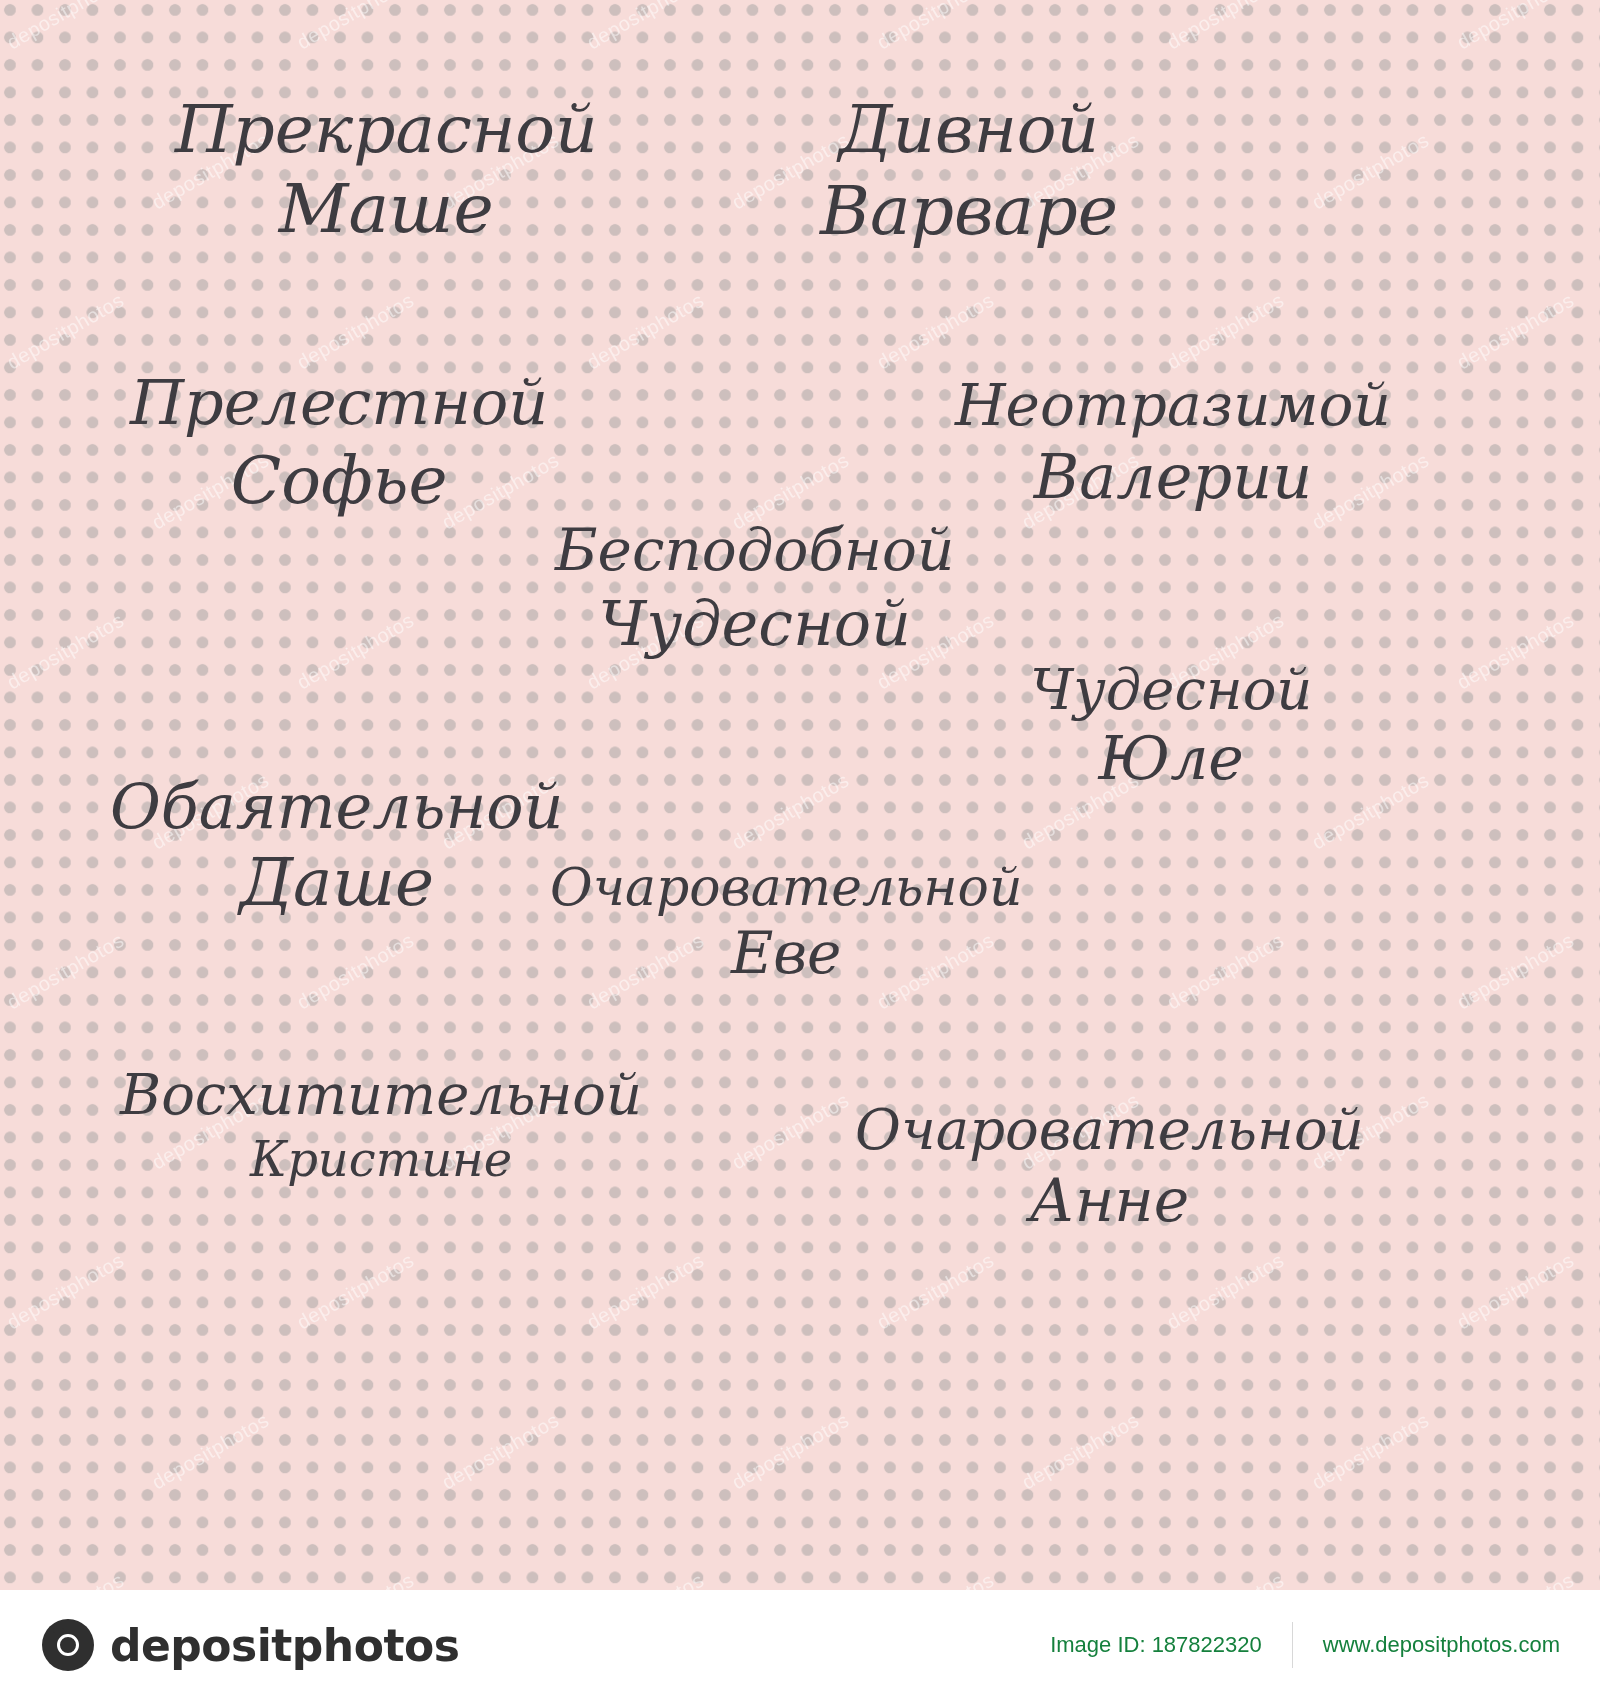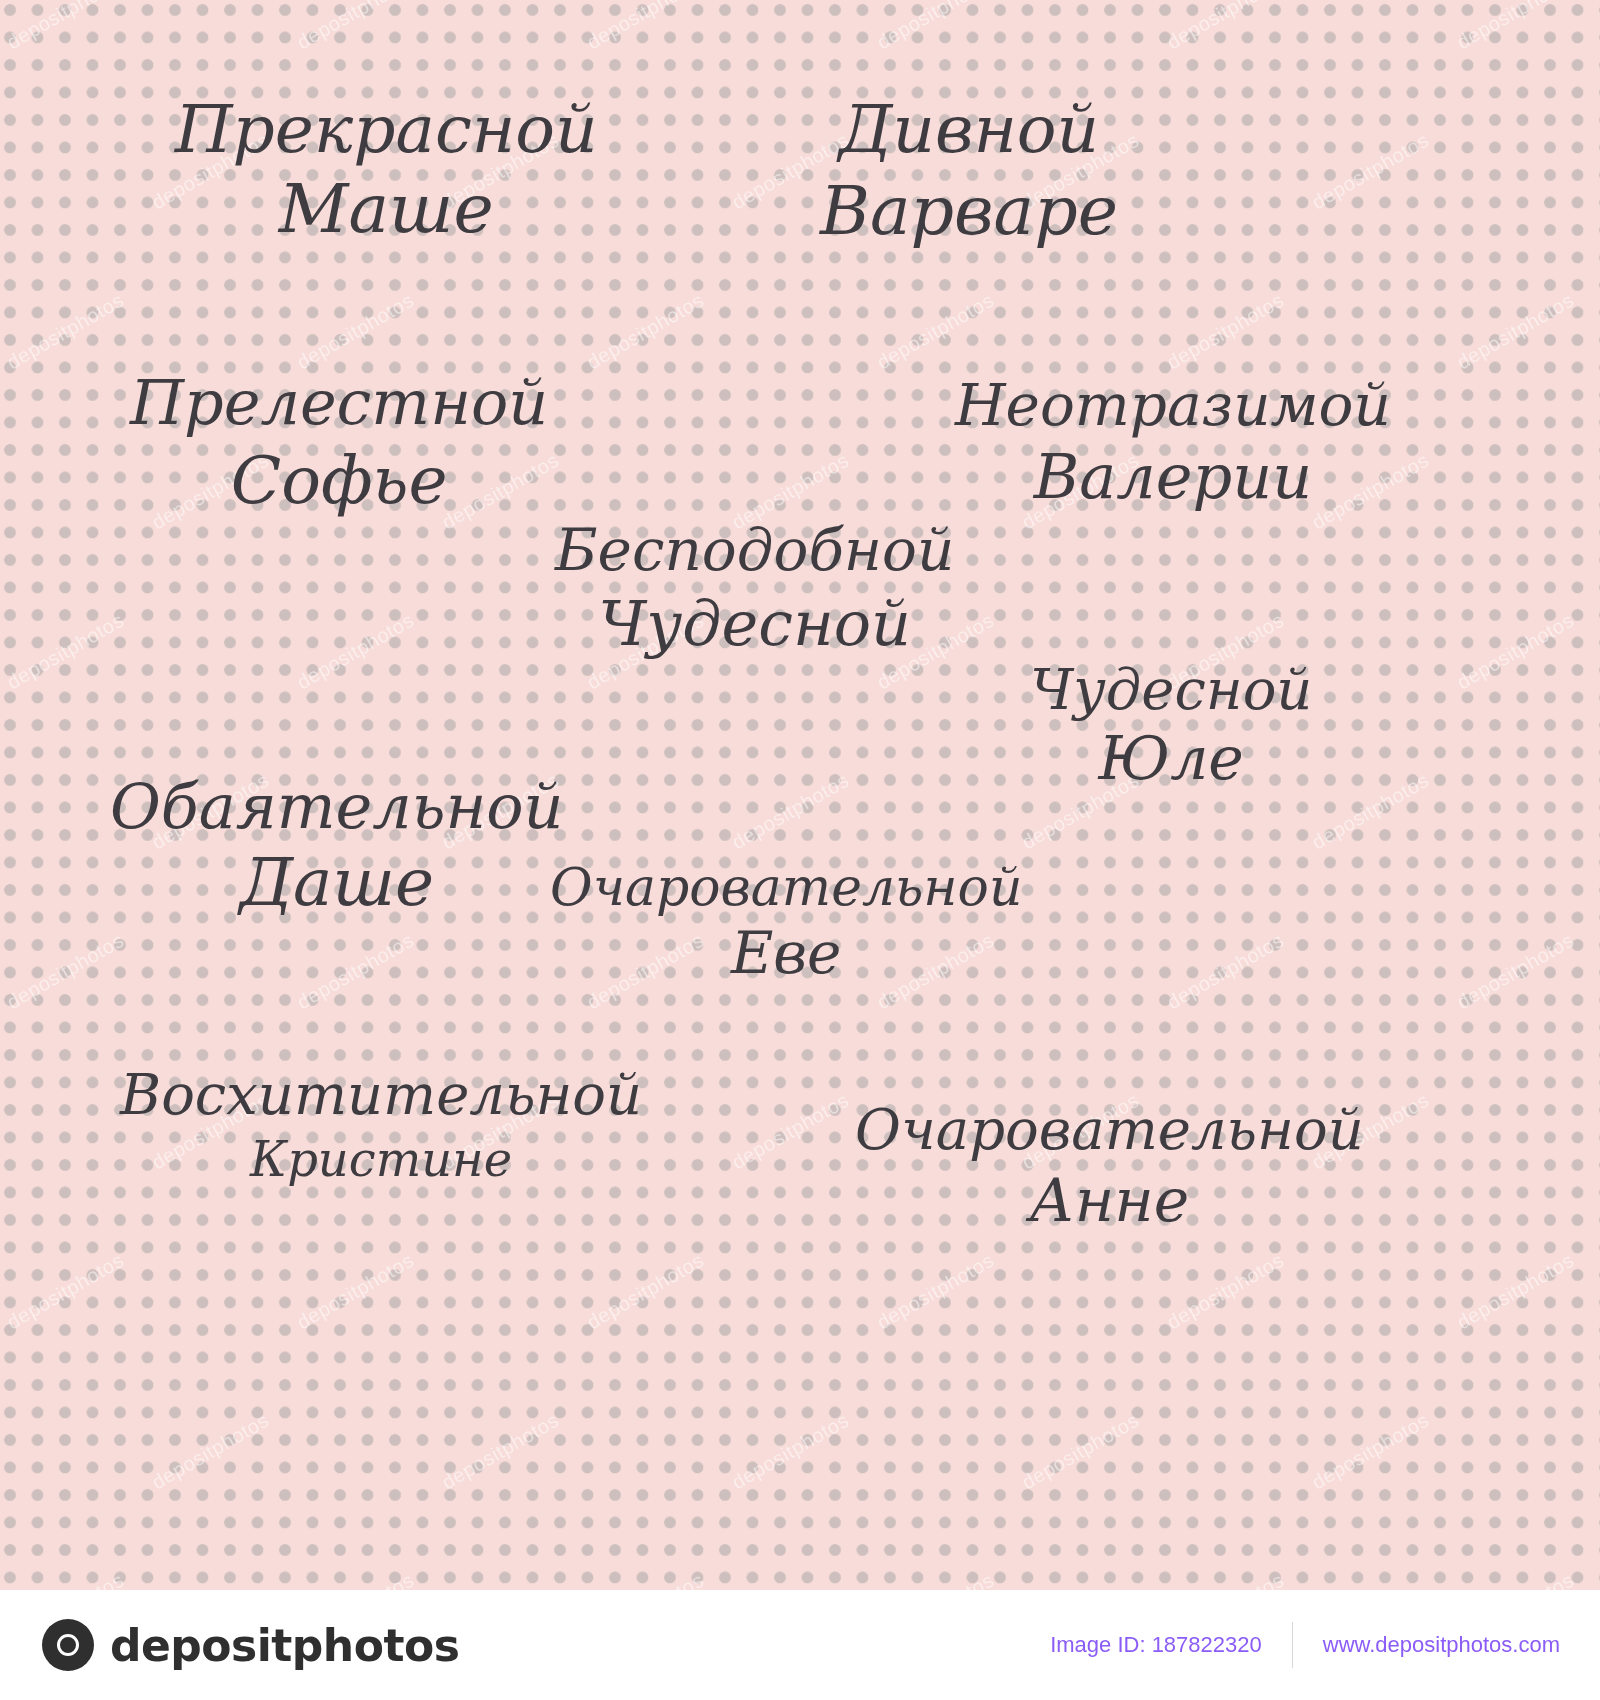--- a/index.html
+++ b/index.html
@@ -137,21 +137,21 @@
     color: #2f2f2f;
     letter-spacing: -0.5px;
   }
   #footer-right {
     margin-left: auto;
     display: flex;
     align-items: center;
     margin-right: 40px;
     font-family: "Liberation Sans", sans-serif;
     font-size: 22px;
-    color: #8b5cf6;
+    color: #15803d;
   }
   #image-id { padding-right: 30px; }
   #divider {
     width: 1px;
     height: 46px;
     background: #d8d8d8;
   }
   #site-url { padding-left: 30px; }
 </style>
 </head>

